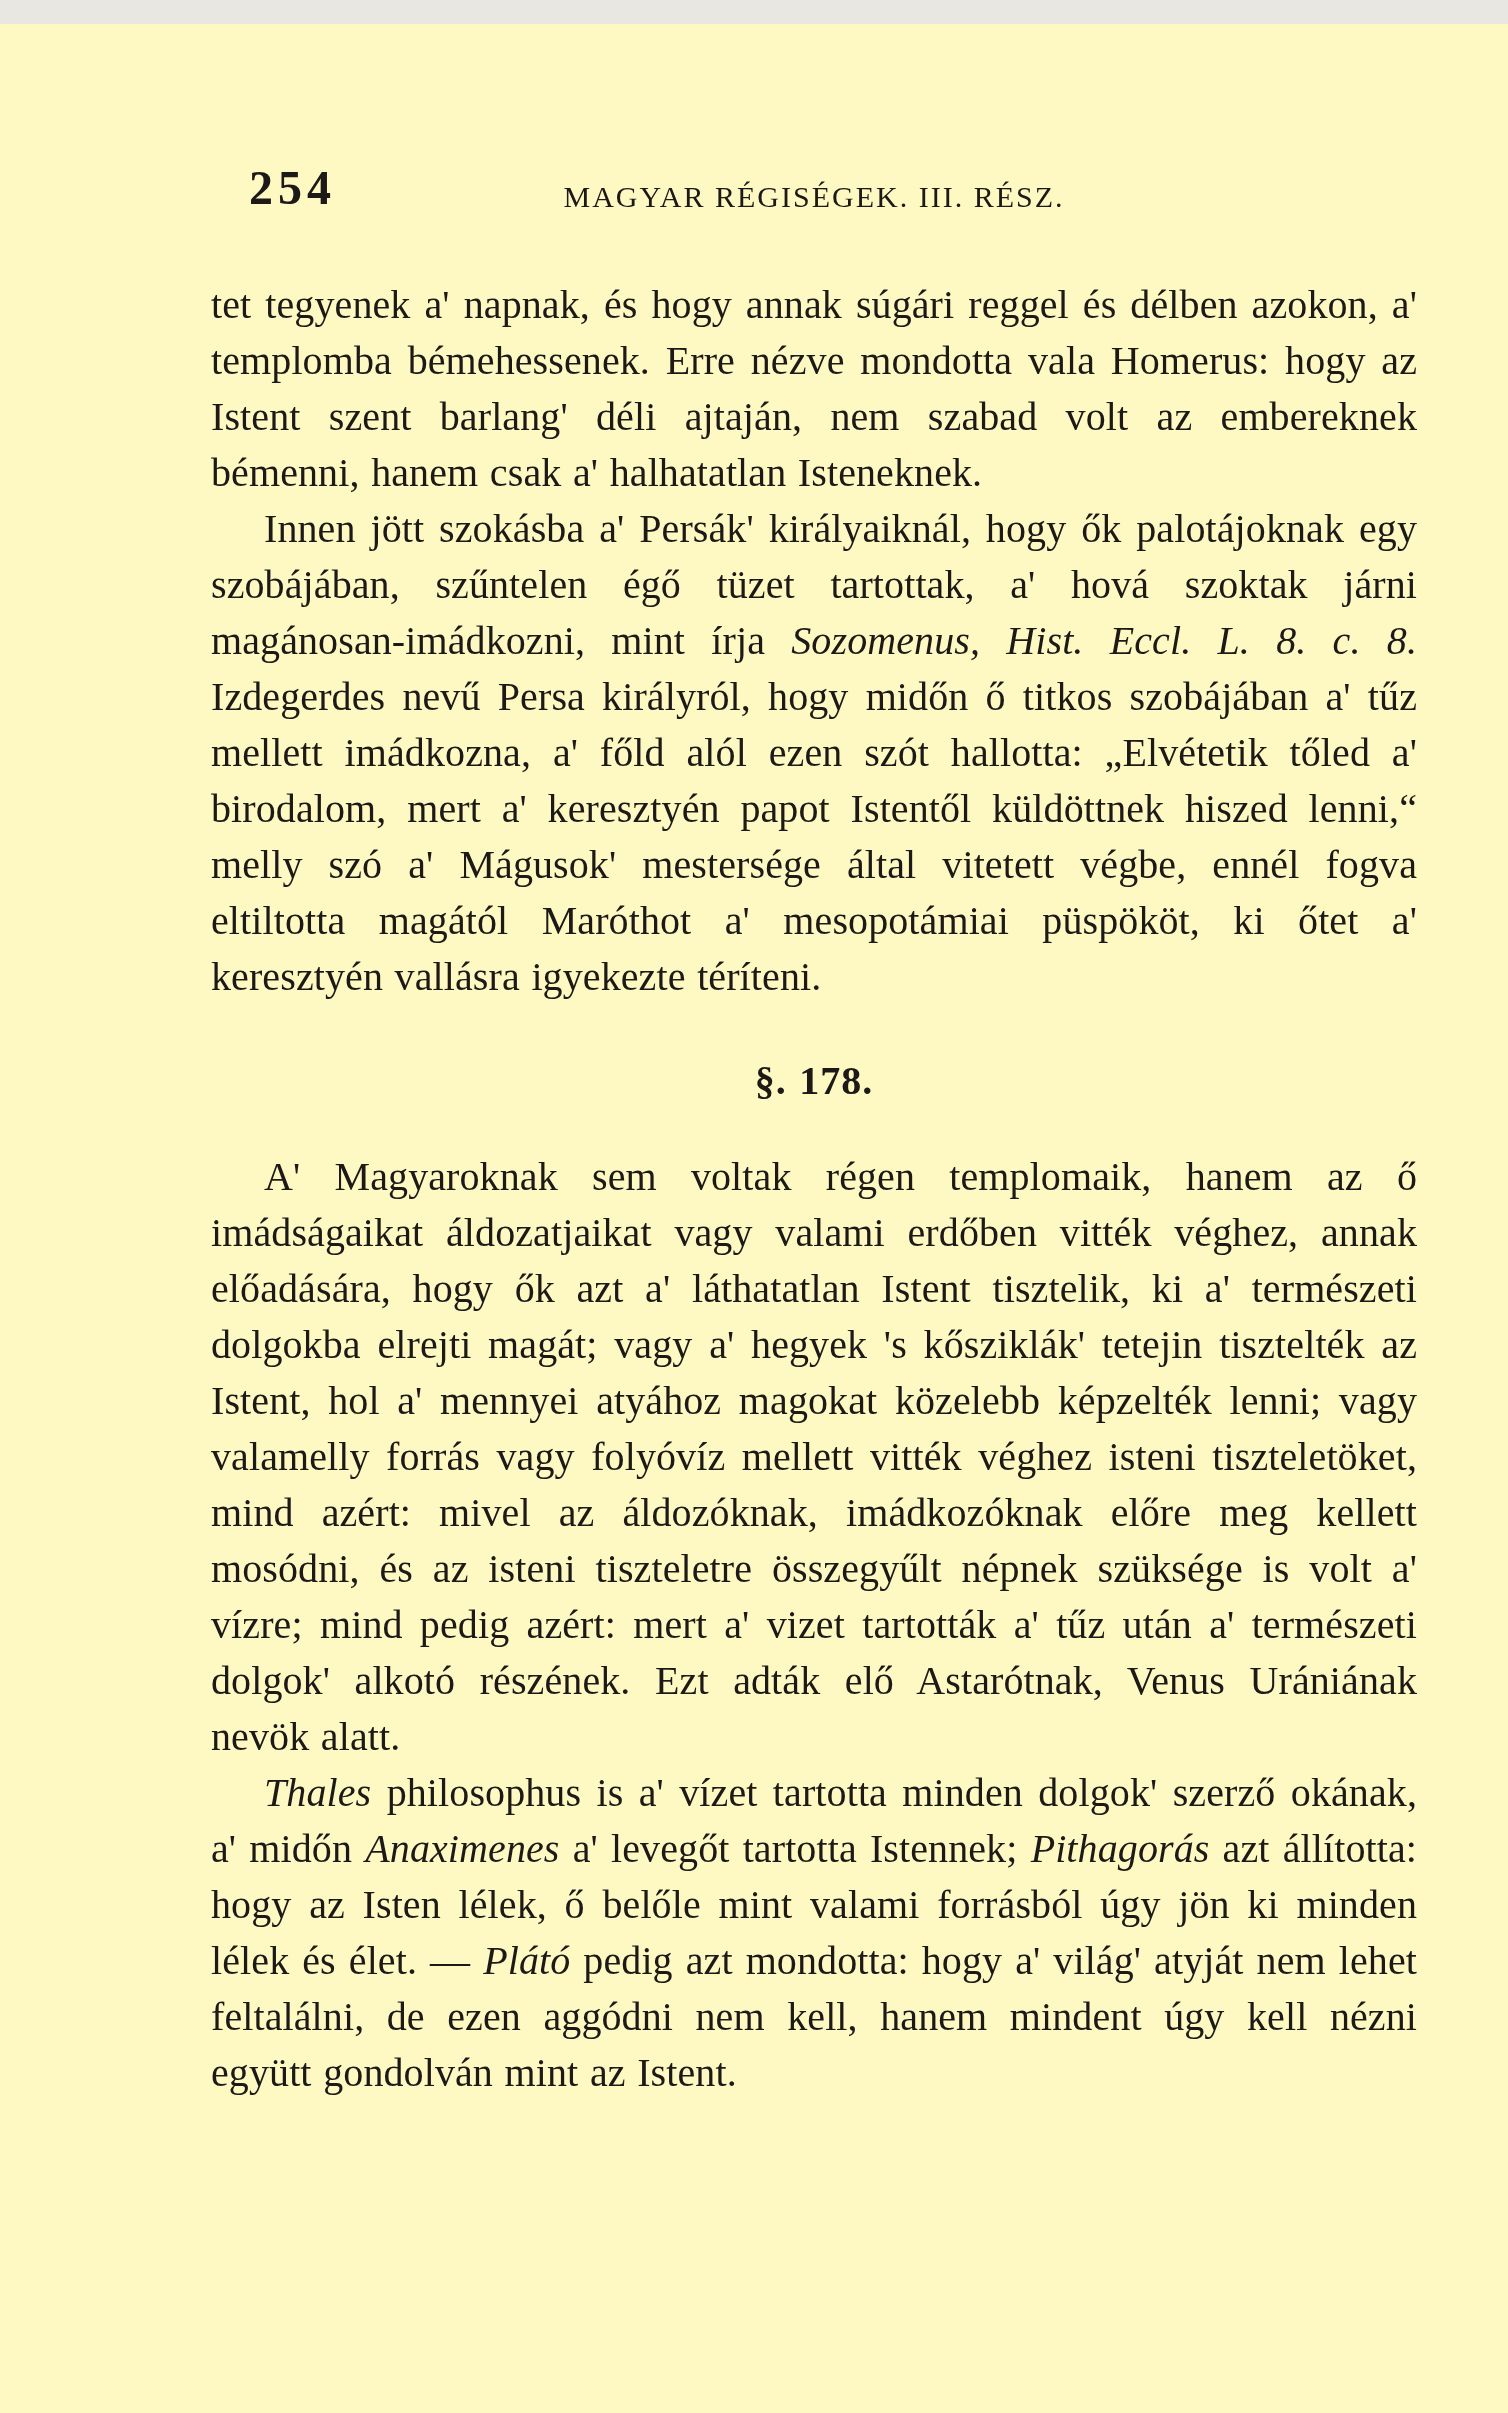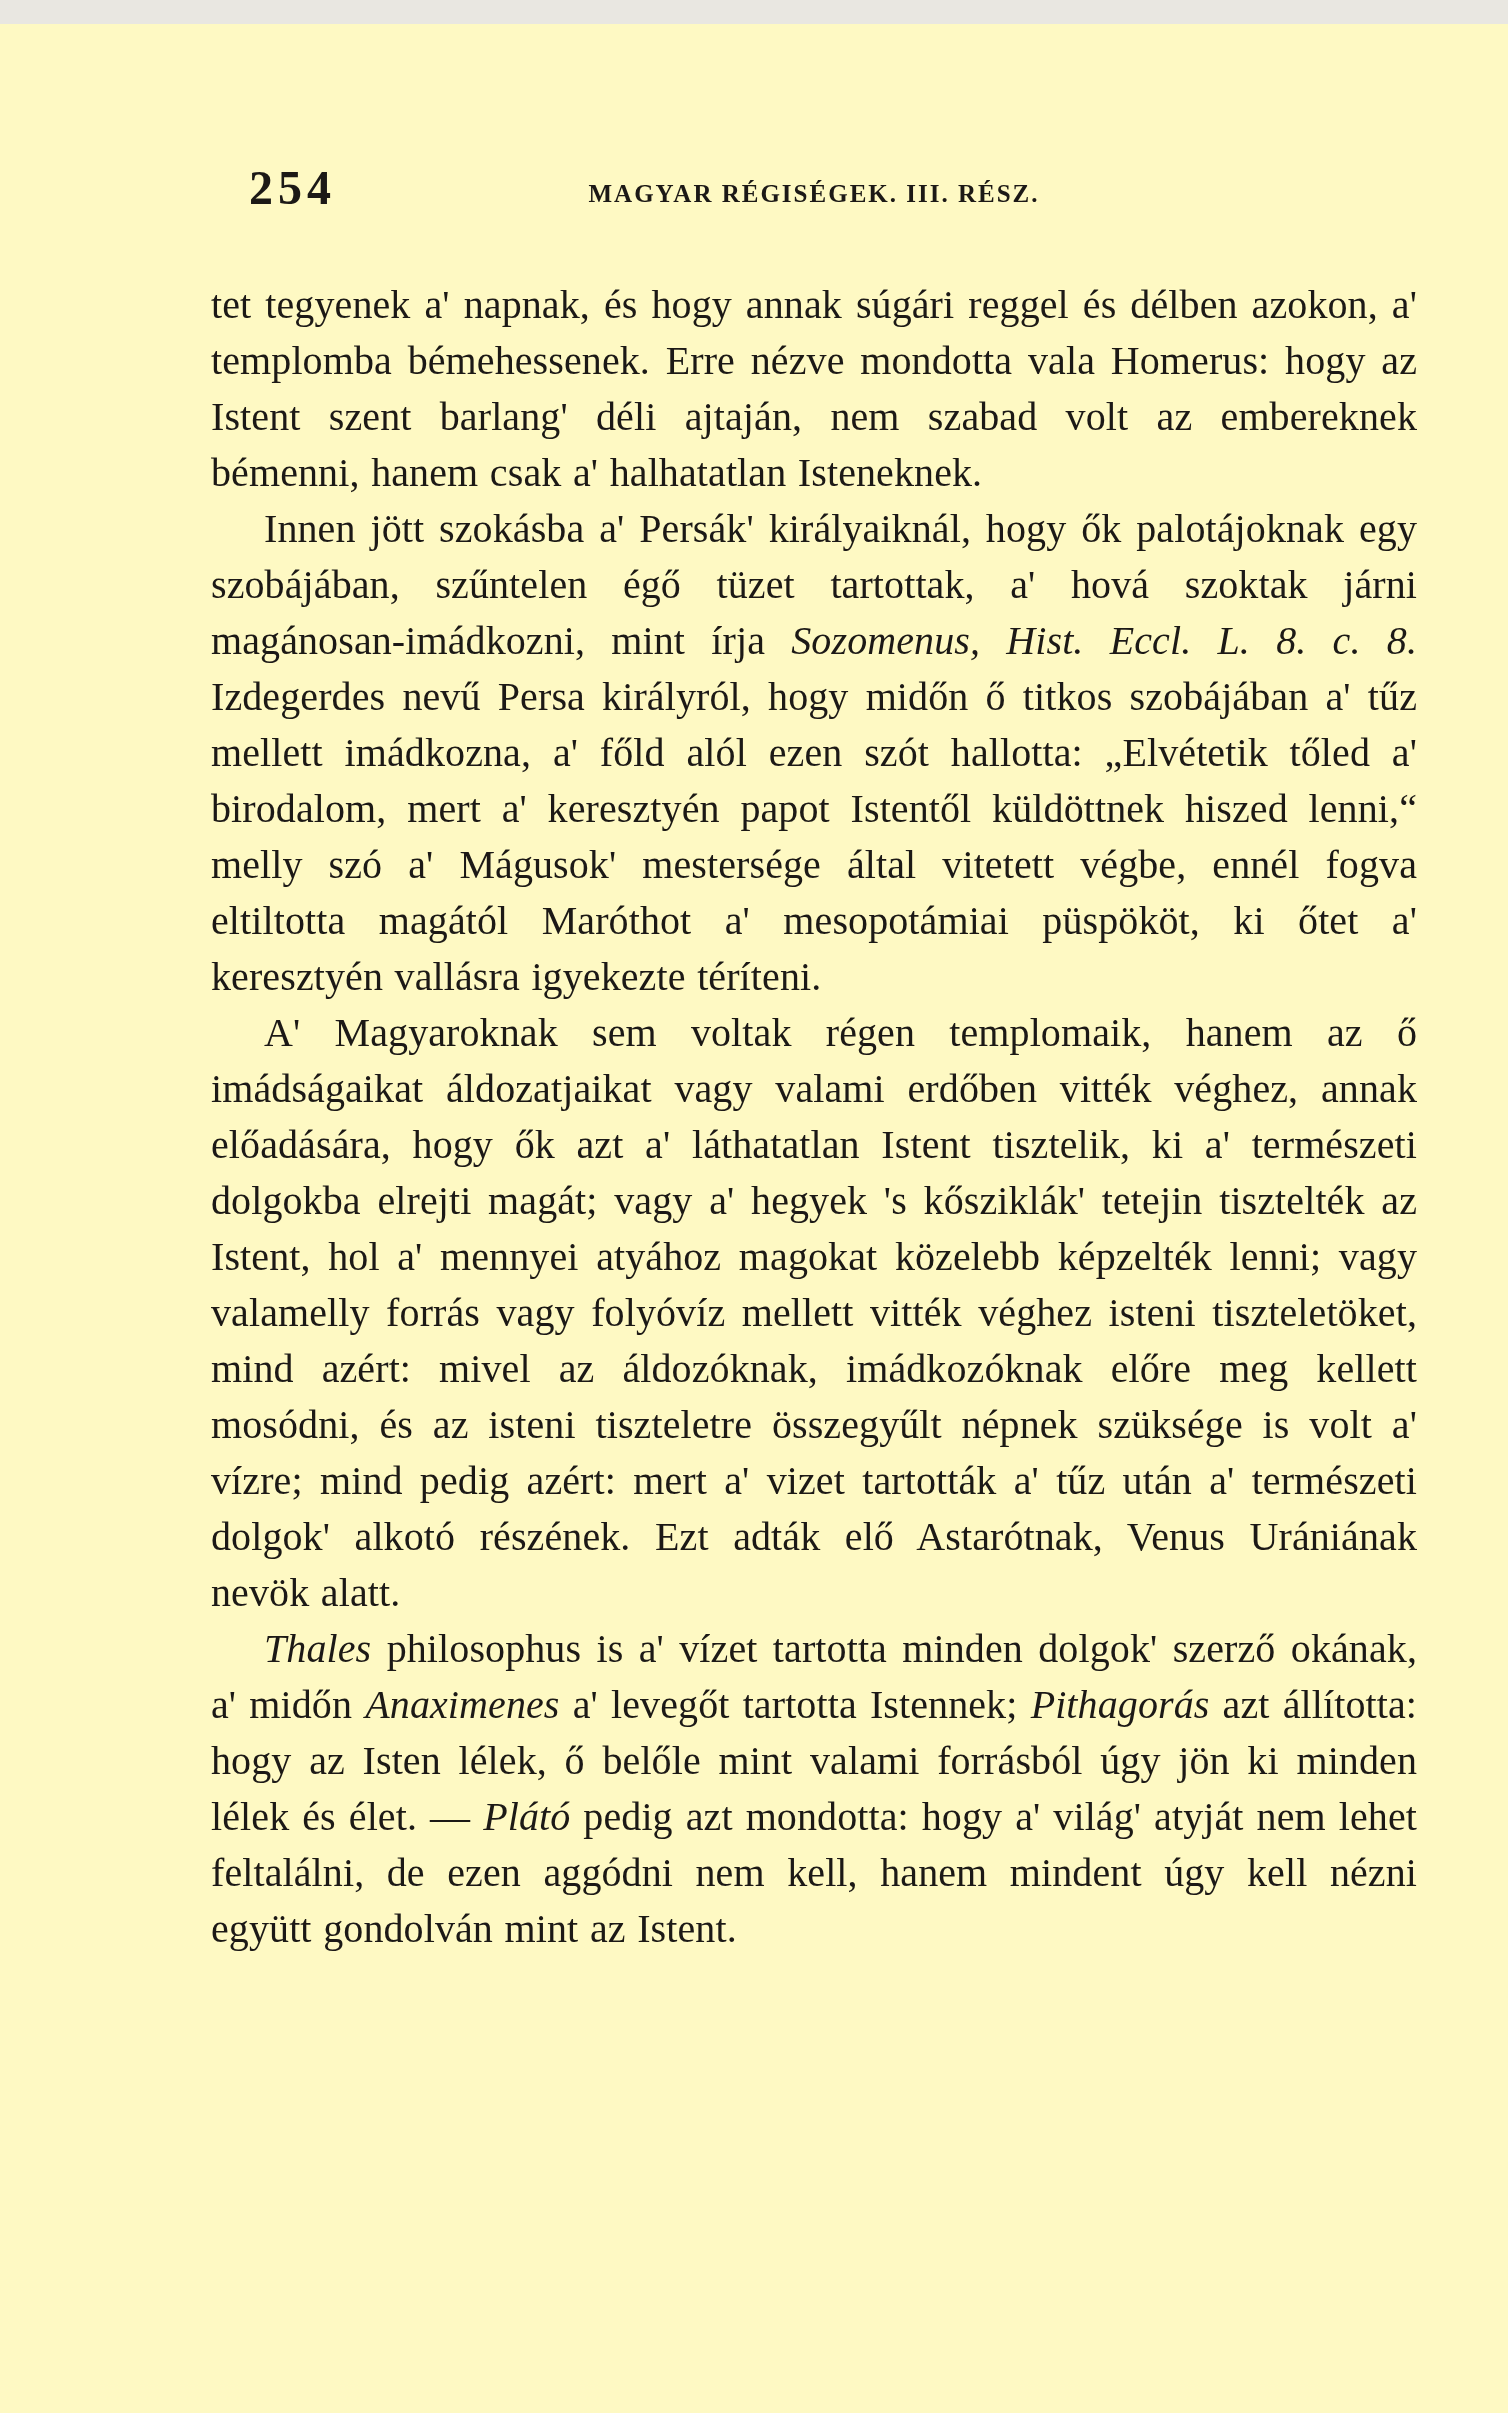--- a/index.html
+++ b/index.html
@@ -27,22 +27,22 @@
     position: absolute;
     left: 38px;
     top: -7px;
     font-size: 48px;
     font-weight: 700;
     letter-spacing: 5px;
   }
   .header-title {
     display: block;
     text-align: center;
-    font-size: 25px;
-    font-weight: 700;
+    font-size: 30px;
+    font-weight: 400;
     letter-spacing: 2px;
     padding-top: 13px;
   }
   .body-text {
     margin-top: 50px;
     font-size: 40px;
     line-height: 56px;
     text-align: justify;
     word-spacing: 1.5px;
     letter-spacing: 0.1px;
@@ -65,17 +65,18 @@
 <body>
 
 <div class="page">
   <div class="running-head">
     <span class="page-number">254</span>
     <span class="header-title">MAGYAR RÉGISÉGEK. III. RÉSZ.</span>
   </div>
   <div class="body-text">
       <p class="continuation"><span>tet tegyenek a' napnak, és hogy annak súgári reggel és délben azokon, a' templomba bémehessenek. Erre nézve mondotta vala Homerus: hogy az Istent szent barlang' déli ajtaján, nem szabad volt az embereknek bémenni, hanem csak a' halhatatlan Isteneknek.</span></p>
       <p class="indent"><span>Innen jött szokásba a' Persák' királyaiknál, hogy ők palotájoknak egy szobájában, szűntelen égő tüzet tartottak, a' hová szoktak járni magánosan-imádkozni, mint írja </span><span class="it">Sozomenus, Hist. Eccl. L. 8. c. 8.</span><span> Izdegerdes nevű Persa királyról, hogy midőn ő titkos szobájában a' tűz mellett imádkozna, a' főld alól ezen szót hallotta: „Elvétetik tőled a' birodalom, mert a' keresztyén papot Istentől küldöttnek hiszed lenni,“ melly szó a' Mágusok' mestersége által vitetett végbe, ennél fogva eltiltotta magától Maróthot a' mesopotámiai püspököt, ki őtet a' keresztyén vallásra igyekezte téríteni.</span></p>
+      <p class="heading"><span>§. 178.</span></p>
       <p class="indent"><span>A' Magyaroknak sem voltak régen templomaik, hanem az ő imádságaikat áldozatjaikat vagy valami erdőben vitték véghez, annak előadására, hogy ők azt a' láthatatlan Istent tisztelik, ki a' természeti dolgokba elrejti magát; vagy a' hegyek 's kősziklák' tetejin tisztelték az Istent, hol a' mennyei atyához magokat közelebb képzelték lenni; vagy valamelly forrás vagy folyóvíz mellett vitték véghez isteni tiszteletöket, mind azért: mivel az áldozóknak, imádkozóknak előre meg kellett mosódni, és az isteni tiszteletre összegyűlt népnek szüksége is volt a' vízre; mind pedig azért: mert a' vizet tartották a' tűz után a' természeti dolgok' alkotó részének. Ezt adták elő Astarótnak, Venus Urániának nevök alatt.</span></p>
       <p class="indent"><span class="it">Thales</span><span> philosophus is a' vízet tartotta minden dolgok' szerző okának, a' midőn </span><span class="it">Anaximenes</span><span> a' levegőt tartotta Istennek; </span><span class="it">Pithagorás</span><span> azt állította: hogy az Isten lélek, ő belőle mint valami forrásból úgy jön ki minden lélek és élet. — </span><span class="it">Plátó</span><span> pedig azt mondotta: hogy a' világ' atyját nem lehet feltalálni, de ezen aggódni nem kell, hanem mindent úgy kell nézni együtt gondolván mint az Istent.</span></p>
     </div>
 </div>
 
 
 </body></html>

